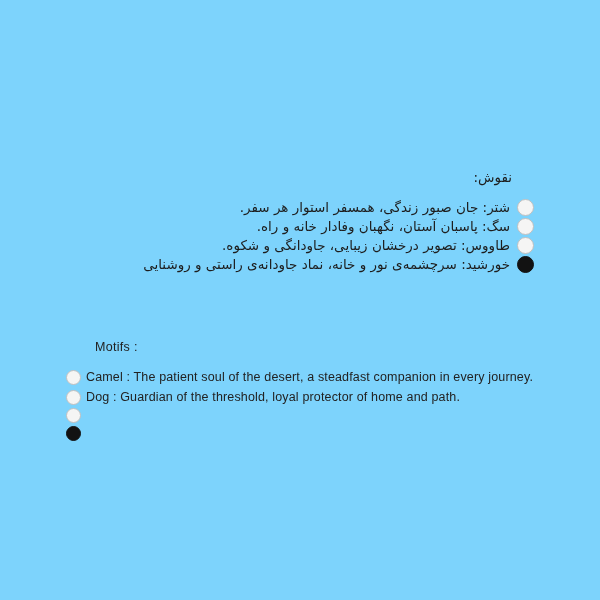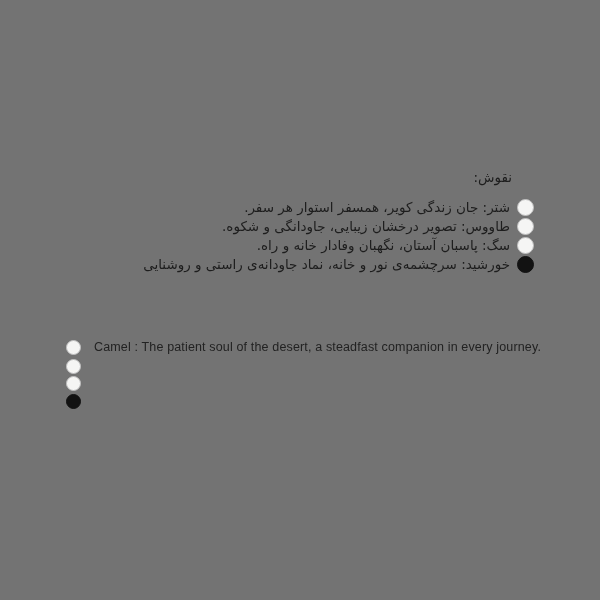--- a/index.html
+++ b/index.html
@@ -3,21 +3,21 @@
 <meta charset="utf-8">
 <style>
   html, body {
     margin: 0;
     padding: 0;
   }
   .canvas {
     position: relative;
     width: 600px;
     height: 600px;
-    background: #737373;
+    background: #7dd3fc;
     overflow: hidden;
     font-family: "DejaVu Sans", sans-serif;
   }
 
   
   .fa-section {
     position: absolute;
     top: 168px;
     right: 66px;
     direction: rtl;
@@ -58,21 +58,21 @@
   .en-heading {
     font-size: 12.5px;
     line-height: 16px;
     margin: 0 0 14px 29px;
     letter-spacing: 0.3px;
     white-space: nowrap;
   }
   .en-section .opt {
     display: flex;
     align-items: center;
-    gap: 13px;
+    gap: 5px;
     margin-bottom: 2.5px;
     white-space: nowrap;
   }
   .en-section .opt-label {
     font-size: 12.5px;
     line-height: 17px;
     letter-spacing: 0.15px;
   }
   .en-radio {
     width: 13px;
@@ -95,44 +95,46 @@
 </head>
 <body>
 
 <div class="canvas">
 
   <section class="fa-section" dir="rtl">
     <div class="fa-heading">نقوش:</div>
 
     <div class="opt">
       <span class="radio fa-radio"></span>
-      <span class="opt-label">شتر: جان زندگی کویر، همسفر استوار هر سفر.</span>
+      <span class="opt-label">شتر: جان صبور زندگی، همسفر استوار هر سفر.</span>
+    </div>
+    <div class="opt">
+      <span class="radio fa-radio"></span>
+      <span class="opt-label">سگ: پاسبان آستان، نگهبان وفادار خانه و راه.</span>
     </div>
     <div class="opt">
       <span class="radio fa-radio"></span>
       <span class="opt-label">طاووس: تصویر درخشان زیبایی، جاودانگی و شکوه.</span>
-    </div>
-    <div class="opt">
-      <span class="radio fa-radio"></span>
-      <span class="opt-label">سگ: پاسبان آستان، نگهبان وفادار خانه و راه.</span>
     </div>
     <div class="opt">
       <span class="radio fa-radio filled"></span>
       <span class="opt-label">خورشید: سرچشمه‌ی نور و خانه، نماد جاودانه‌ی راستی و روشنایی</span>
     </div>
   </section>
 
   <section class="en-section">
+    <div class="en-heading">Motifs :</div>
 
     <div class="opt">
       <span class="radio en-radio"></span>
       <span class="opt-label">Camel : The patient soul of the desert, a steadfast companion in every journey.</span>
     </div>
     <div class="opt">
       <span class="radio en-radio"></span>
+      <span class="opt-label">Dog : Guardian of the threshold, loyal protector of home and path.</span>
     </div>
     <div class="opt">
       <span class="radio en-radio"></span>
     </div>
     <div class="opt">
       <span class="radio en-radio filled"></span>
     </div>
   </section>
 
 </div>

